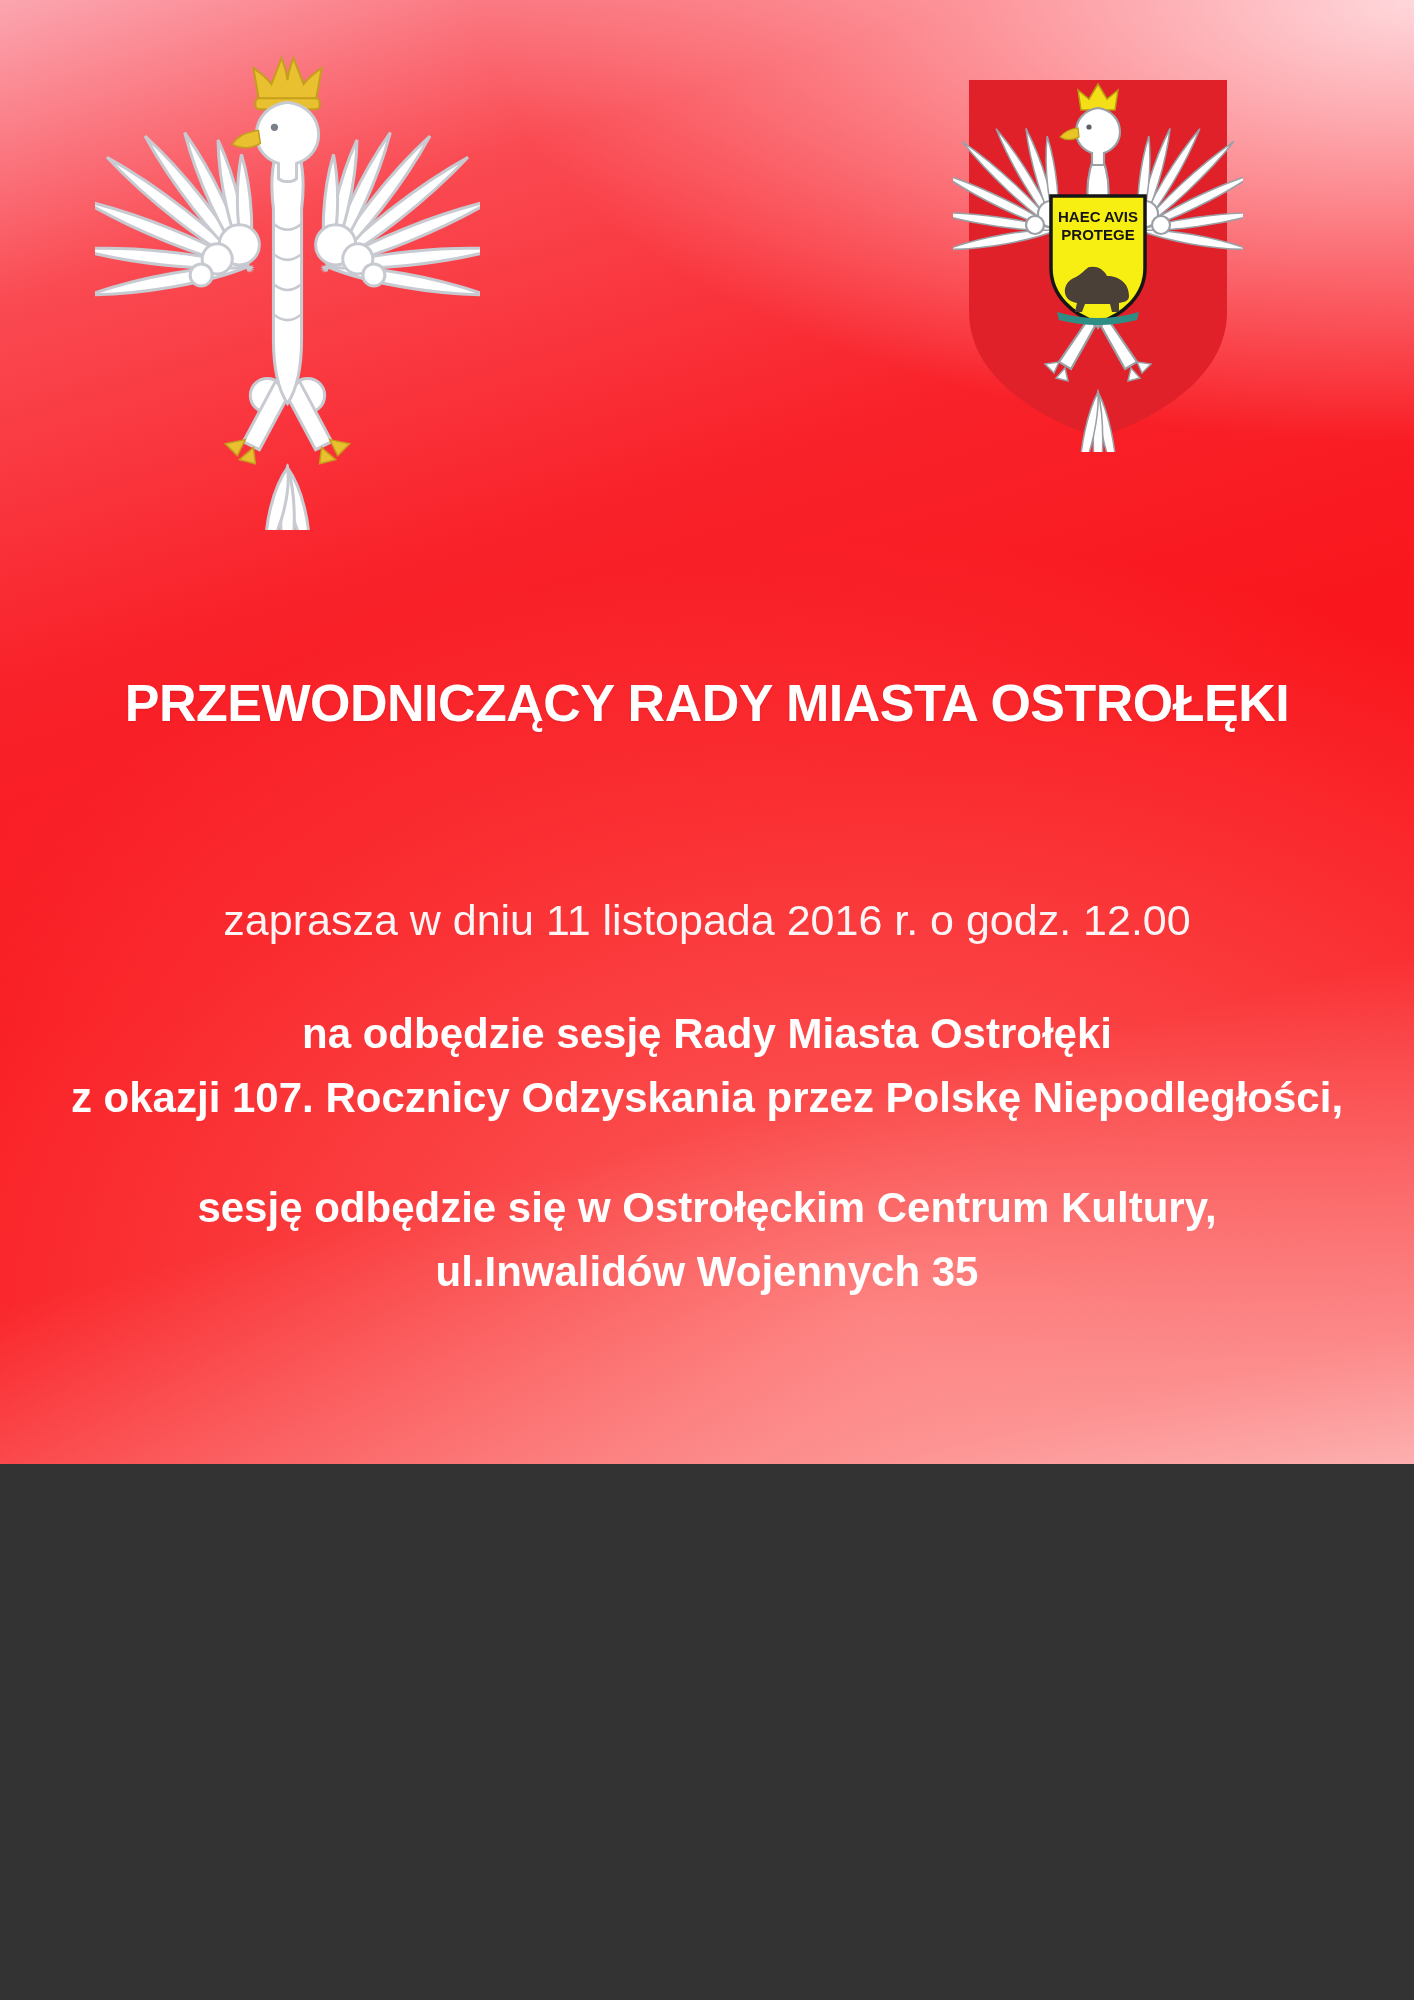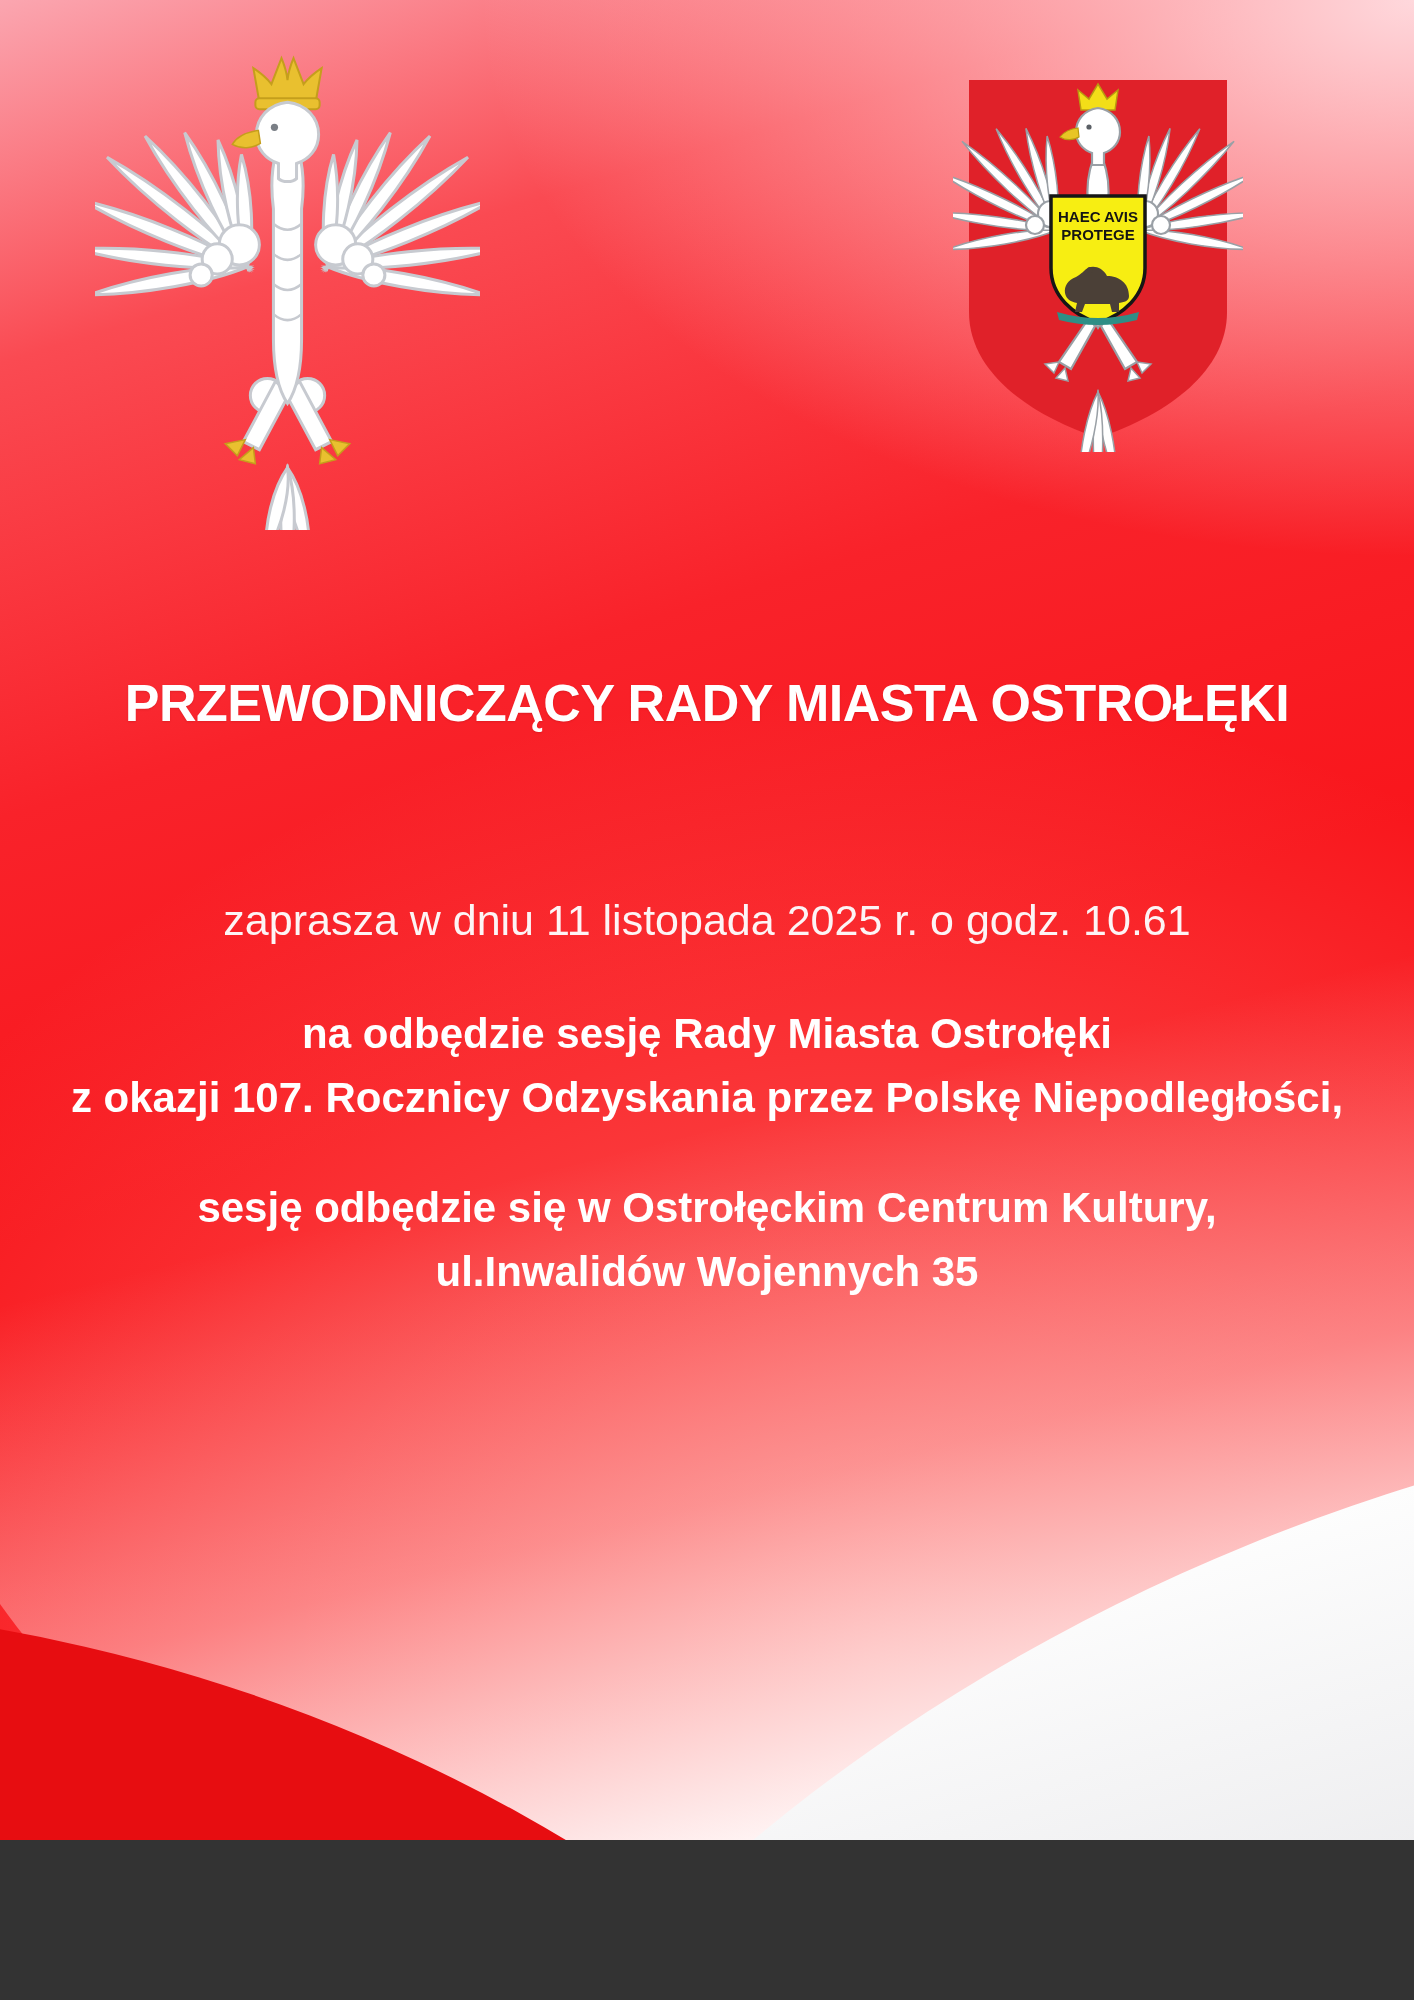--- a/index.html
+++ b/index.html
@@ -1,18 +1,18 @@
 <!DOCTYPE html>
 <html lang="pl" style="--color-bg_pink_top: #fba6b0; --color-bg_pink_light: #fdd6d9; --color-bg_red: #f9161c; --color-wave_red_bright: #fa0f13; --color-wave_red_dark: #e70d11; --color-wave_white: #ececee; --color-text: #ffffff; --color-arms_shield_red: #e02129; --color-arms_yellow: #f7ee12; --color-gold: #e9c02f; --color-eagle_outline: #c7cad0;"><head>
 <meta charset="utf-8">
 <style>
   html,body{margin:0;padding:0;background:#333;}
   .poster{
     position:relative;
-    width:1414px;height:1840px;
+    width:1414px;height:1464px;
     overflow:hidden;
     font-family:"Liberation Sans","DejaVu Sans",sans-serif;
     background:
       radial-gradient(120% 55% at 100% 0%, rgba(255,224,228,.95) 0%, rgba(255,224,228,0) 55%),
       radial-gradient(130% 85% at 62% 90%, rgba(255,170,160,.50) 0%, rgba(255,170,160,0) 62%),
       linear-gradient(163deg, var(--color-bg_pink_top,#fba6b0) 0%, #fa4a52 16%, #f9222a 36%, var(--color-bg_red,#f9161c) 55%, var(--color-bg_red,#f9161c) 100%);
   }
   .wave{position:absolute;border-radius:50%;}
   .sheen{
     left:-150px;top:300px;width:1750px;height:1650px;
@@ -182,21 +182,21 @@
       <path fill="#4b4037" d="M176 224 C176 211 166 204 154 204 C150 196 141 193 135 196 C131 198 129 202 123 205 C115 208 111 214 112 221 C113 227 118 230 124 231 L122 240 L129 240 L132 232 L157 232 L159 240 L166 240 L166 231 C173 230 176 228 176 224 Z"></path>
       <circle cx="137" cy="198" r="3" fill="#4b4037"></circle>
       <path fill="#2e8e86" d="M104 240 Q145 252 186 240 L184 248 Q145 258 106 248 Z"></path>
     </g>
   </svg>
 
   <div class="txt title">
     <div>PRZEWODNICZĄCY RADY MIASTA OSTROŁĘKI</div>
   </div>
 
-  <div class="txt invite">zaprasza w dniu 11 listopada 2025 r. o godz. 10.61</div>
+  <div class="txt invite">zaprasza w dniu 11 listopada 2016 r. o godz. 12.00</div>
 
   <div class="txt event">
     <div>na odbędzie sesję Rady Miasta Ostrołęki</div>
     <div>z okazji 107. Rocznicy Odzyskania przez Polskę Niepodległości,</div>
   </div>
 
   <div class="txt venue">
     <div>sesję odbędzie się w Ostrołęckim Centrum Kultury,</div>
     <div>ul.Inwalidów Wojennych 35</div>
   </div>

